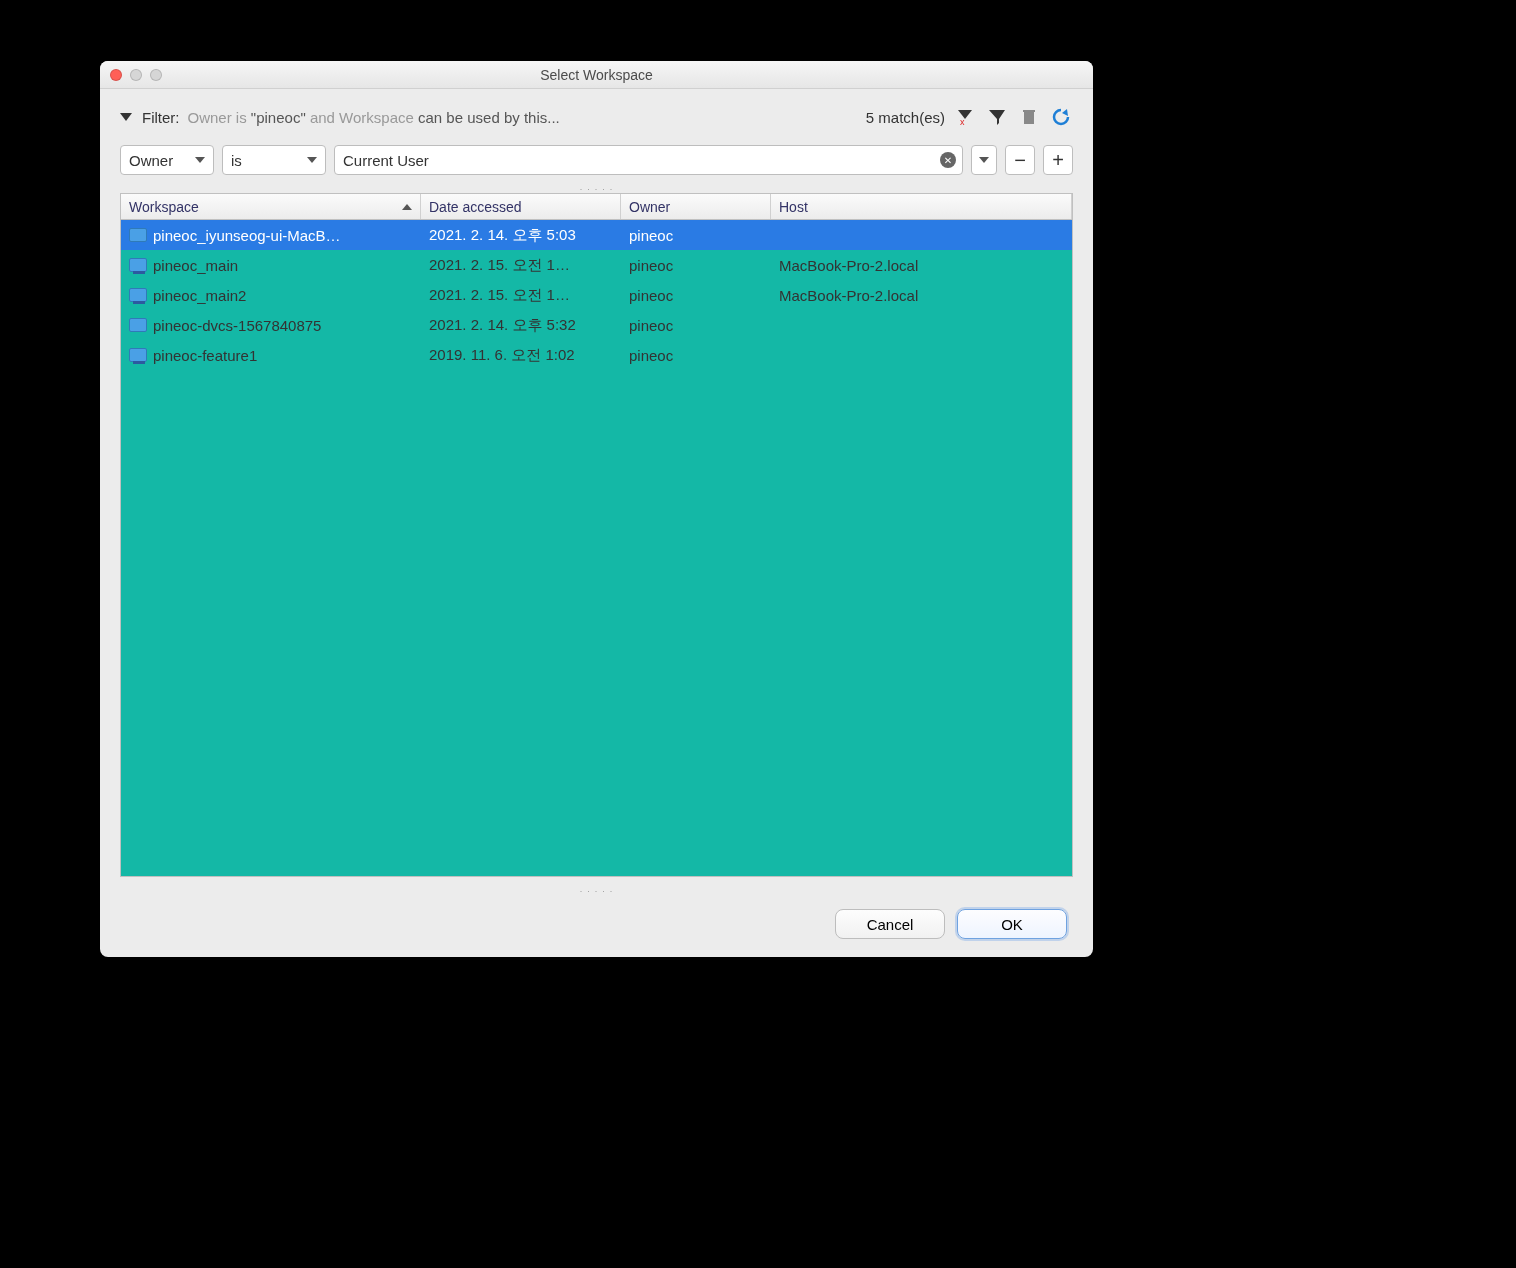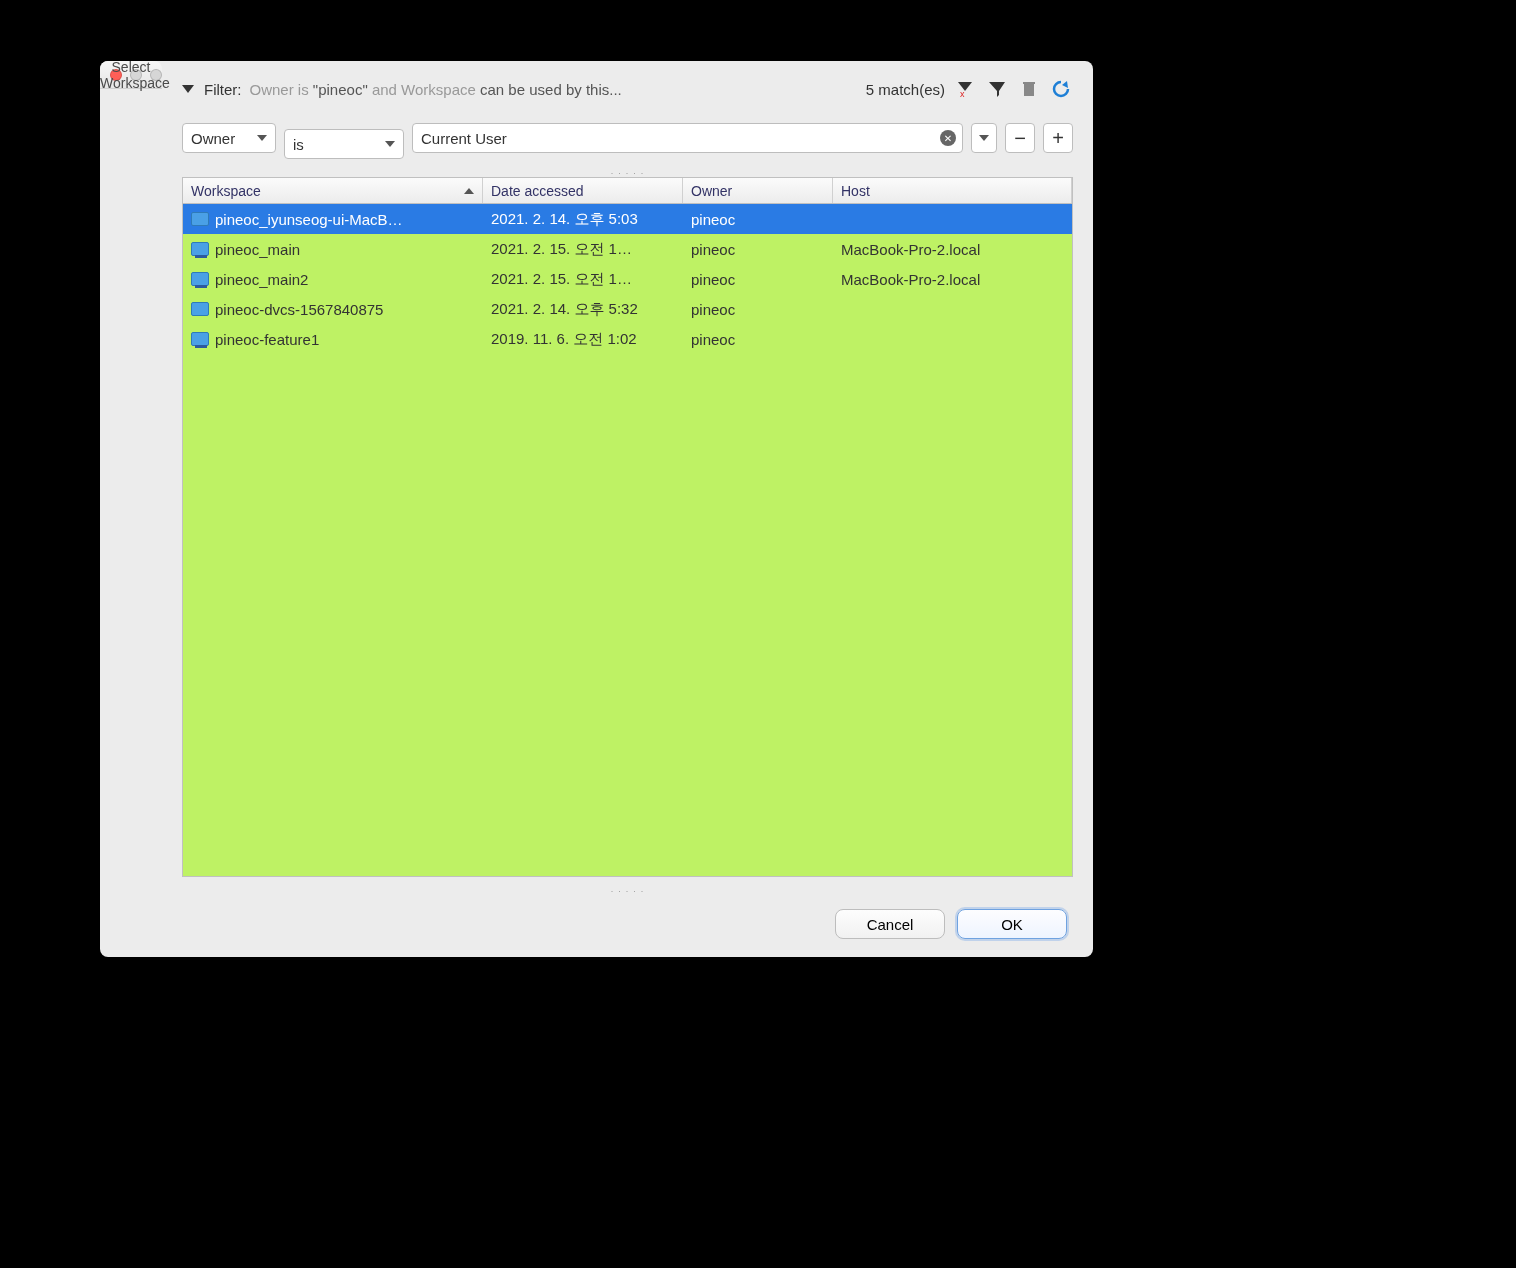--- a/index.html
+++ b/index.html
@@ -4,21 +4,21 @@
 <style>
   * { box-sizing: border-box; margin: 0; padding: 0; font-family: -apple-system, BlinkMacSystemFont, "Helvetica Neue", Arial, sans-serif; }
   body { background: #000; width: 1516px; height: 1268px; position: relative; }
   .window {
     position: absolute;
     left: 100px; top: 61px;
     width: 993px; height: 896px;
     background: #ececec;
     border-radius: 8px;
     box-shadow: 0 20px 60px rgba(0,0,0,0.6);
-    display: flex; flex-direction: row;
+    display: flex; flex-direction: column;
   }
   .titlebar {
     height: 28px;
     background: linear-gradient(#f6f6f6, #e6e6e6);
     border-top-left-radius: 8px; border-top-right-radius: 8px;
     border-bottom: 1px solid #d0d0d0;
     display: flex; align-items: center; position: relative;
   }
   .traffic { display: flex; gap: 8px; padding-left: 10px; }
   .light { width: 12px; height: 12px; border-radius: 50%; border: 0.5px solid rgba(0,0,0,0.15); }
@@ -37,38 +37,38 @@
   .icon-btn { width: 24px; height: 24px; display: inline-flex; align-items: center; justify-content: center; cursor: pointer; }
   .icon-btn svg { width: 20px; height: 20px; }
   .filter-controls-row { display: flex; align-items: center; gap: 8px; margin-top: 16px;}
   .combo, .textfield {
     height: 30px; background: #fff; border: 1px solid #bdbdbd; border-radius: 4px;
     display: flex; align-items: center; padding: 0 8px; font-size: 15px; color: #333;
   }
   .combo { gap: 6px; cursor: pointer; }
   .combo .chev { width: 0; height: 0; border-left: 5px solid transparent; border-right: 5px solid transparent; border-top: 6px solid #555; margin-left: auto;}
   .combo.owner { width: 94px; }
-  .combo.op { width: 120px; margin-top: 12px; }
+  .combo.op { width: 104px; }
   .textfield { flex: 1; position: relative; padding-right: 22px; }
   .textfield .clear { position: absolute; right: 6px; top: 50%; transform: translateY(-50%); width: 16px; height: 16px; border-radius: 50%; background: #666; color: #fff; font-size: 11px; display:flex; align-items:center; justify-content:center; cursor:pointer;}
   .textfield .clear::before{content:"✕"; font-size:10px;}
   .dropdown-btn {
     width: 26px; height: 30px; background: #fff; border: 1px solid #bdbdbd; border-radius: 4px;
     display:flex; align-items:center; justify-content:center; cursor:pointer;
   }
   .sq-btn {
     width: 30px; height: 30px; background: #fff; border: 1px solid #bdbdbd; border-radius: 4px;
     display:flex; align-items:center; justify-content:center; font-size: 20px; cursor:pointer; color:#333;
   }
   .checks { margin-top: 20px; display: flex; flex-direction: column; gap: 12px; padding-left: 16px;}
   .check-row { display: flex; align-items: center; gap: 10px; font-size: 15px; color: #333;}
   .checkbox { width: 16px; height: 16px; border: 1px solid #999; border-radius: 3px; background:#fff; display:inline-flex; align-items:center; justify-content:center; cursor:pointer;}
   .checkbox.checked::after { content:"✓"; font-size:12px; color:#333; font-weight:bold;}
   .grabber { height: 8px; display:flex; justify-content:center; align-items:center; color:#999; font-size:9px; letter-spacing:1px; margin-top:10px;}
-  .table-wrap { border: 1px solid #c0c0c0; background:#bef264; flex:1; display:flex; flex-direction:column; overflow:hidden;}
+  .table-wrap { border: 1px solid #c0c0c0; background:#14b8a6; flex:1; display:flex; flex-direction:column; overflow:hidden;}
   .thead { display:flex; background: linear-gradient(#fbfbfb,#ececec); border-bottom:1px solid #c0c0c0; height:26px;}
   .th { padding: 3px 8px; font-size: 14px; color:#336; border-right:1px solid #d0d0d0; display:flex; align-items:center; gap:4px; cursor:pointer;}
   .th.sort::after{content:""; width:0;height:0;border-left:5px solid transparent;border-right:5px solid transparent;border-bottom:6px solid #555; margin-left:auto;}
   .col-ws{width:300px;} .col-date{width:200px;} .col-owner{width:150px;} .col-host{flex:1;}
   .tbody{flex:1; overflow:auto;}
   .tr{display:flex; height:30px; align-items:center; font-size:15px; color:#333; cursor:pointer;}
   .tr.selected{background:#2a7be4; color:#fff;}
   .td{padding:0 8px; white-space:nowrap; overflow:hidden; text-overflow:ellipsis;}
   .td.ws{width:300px; display:flex; align-items:center; gap:6px;}
   .td.date{width:200px;} .td.owner{width:150px;} .td.host{flex:1;}

